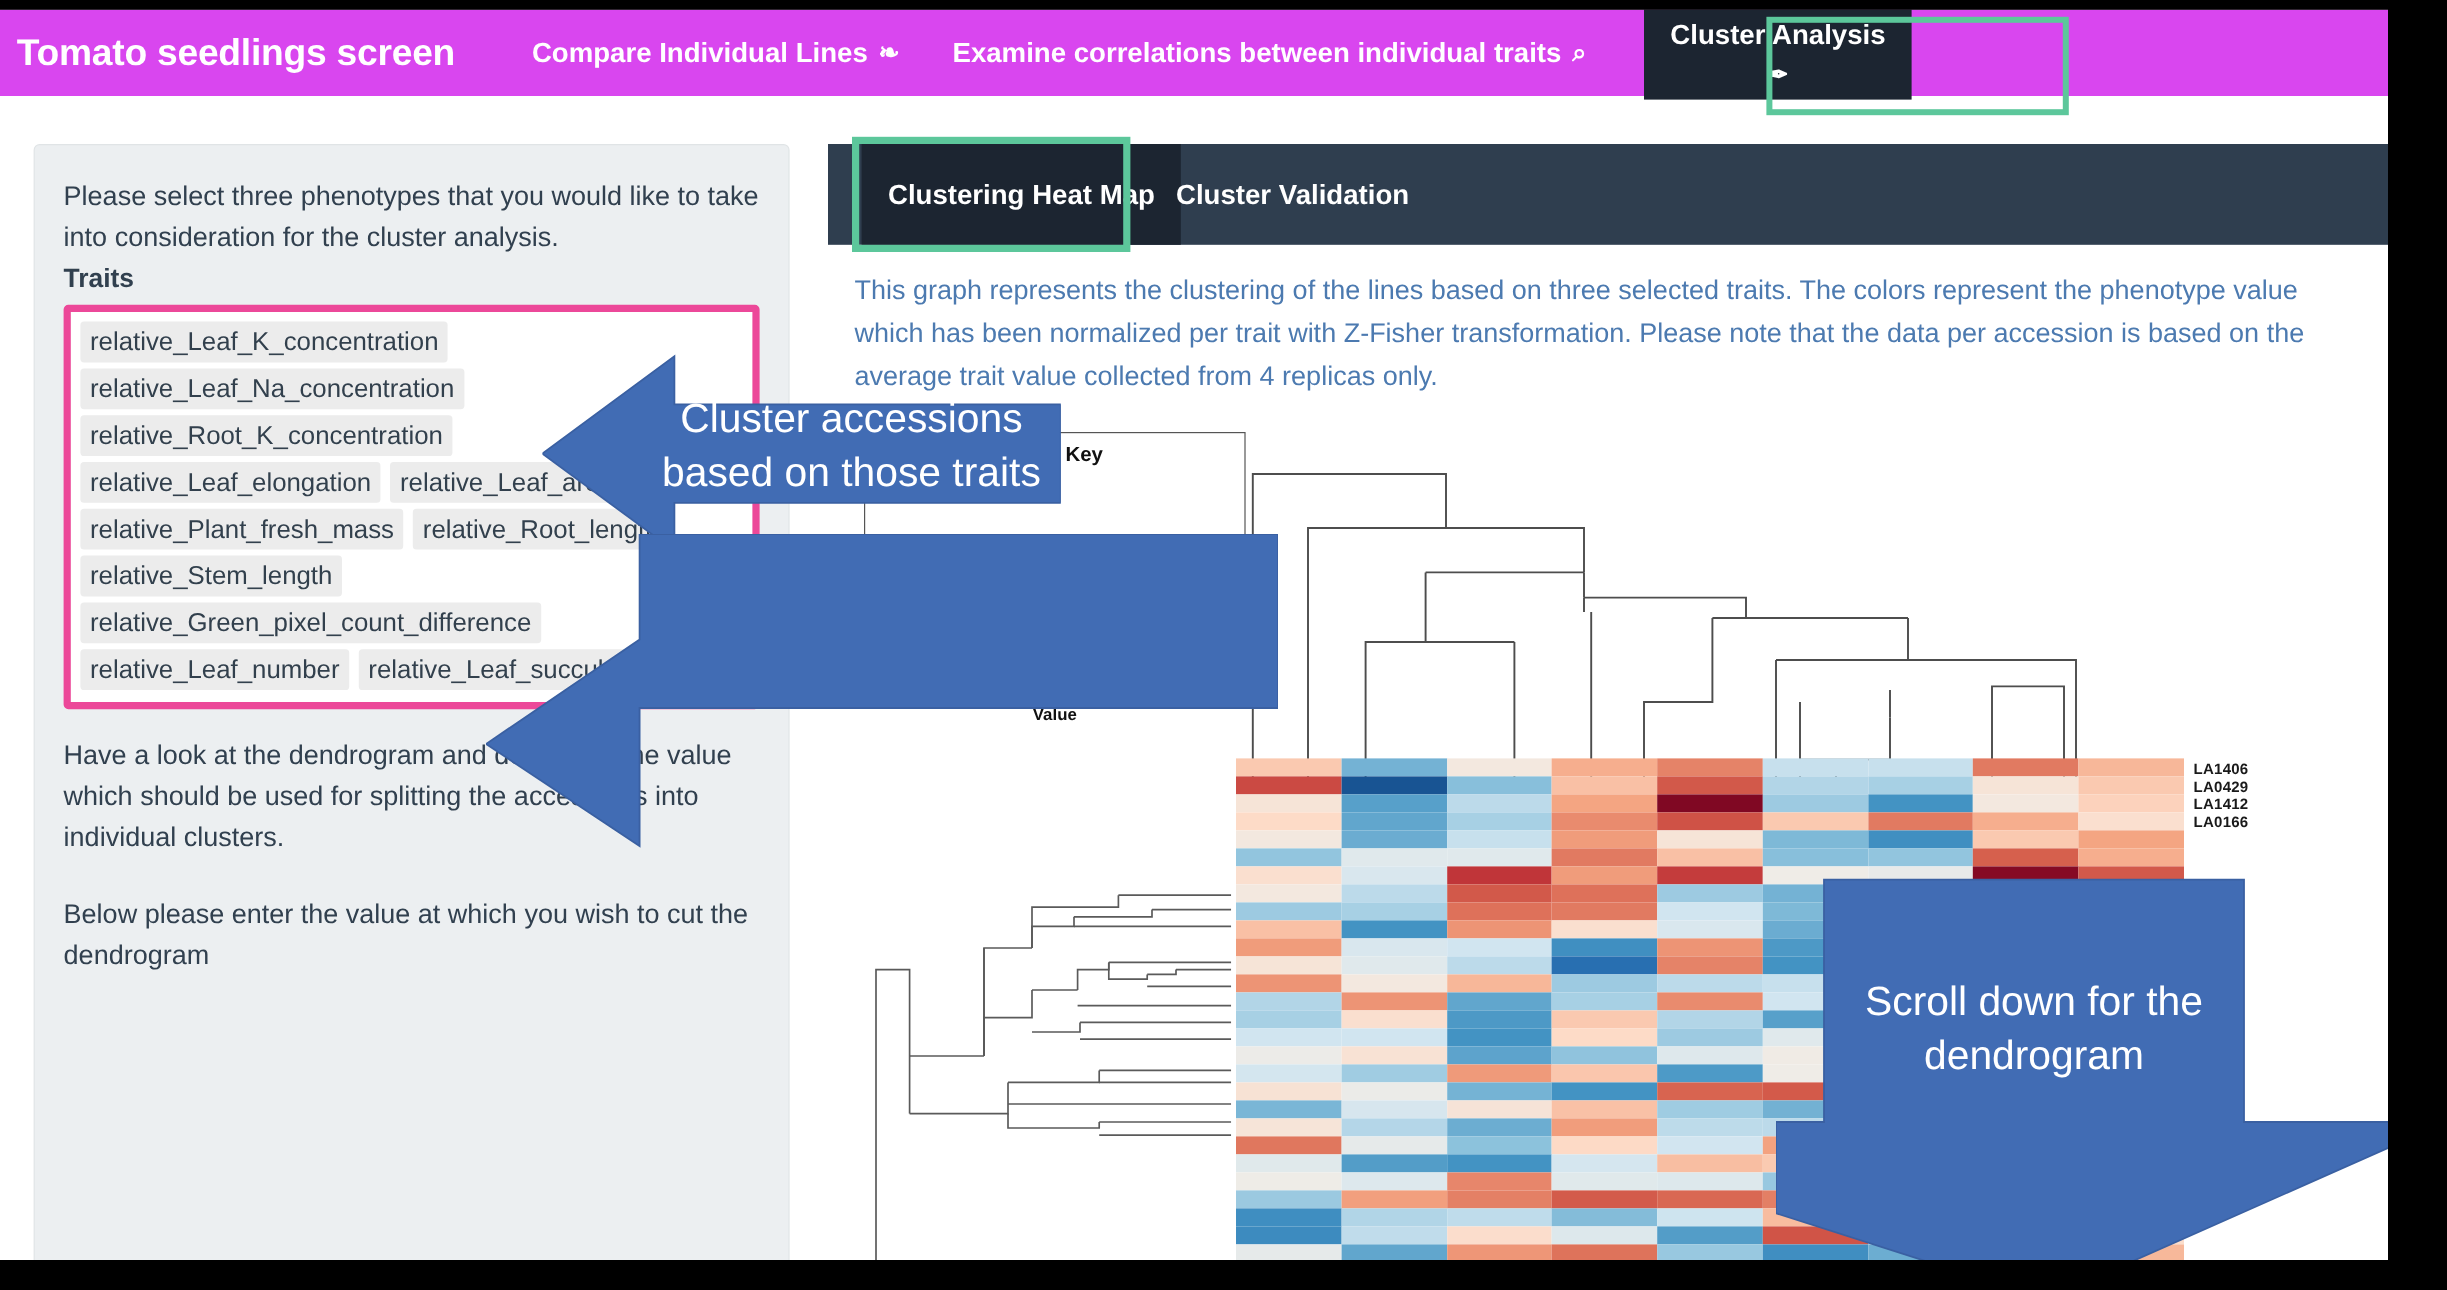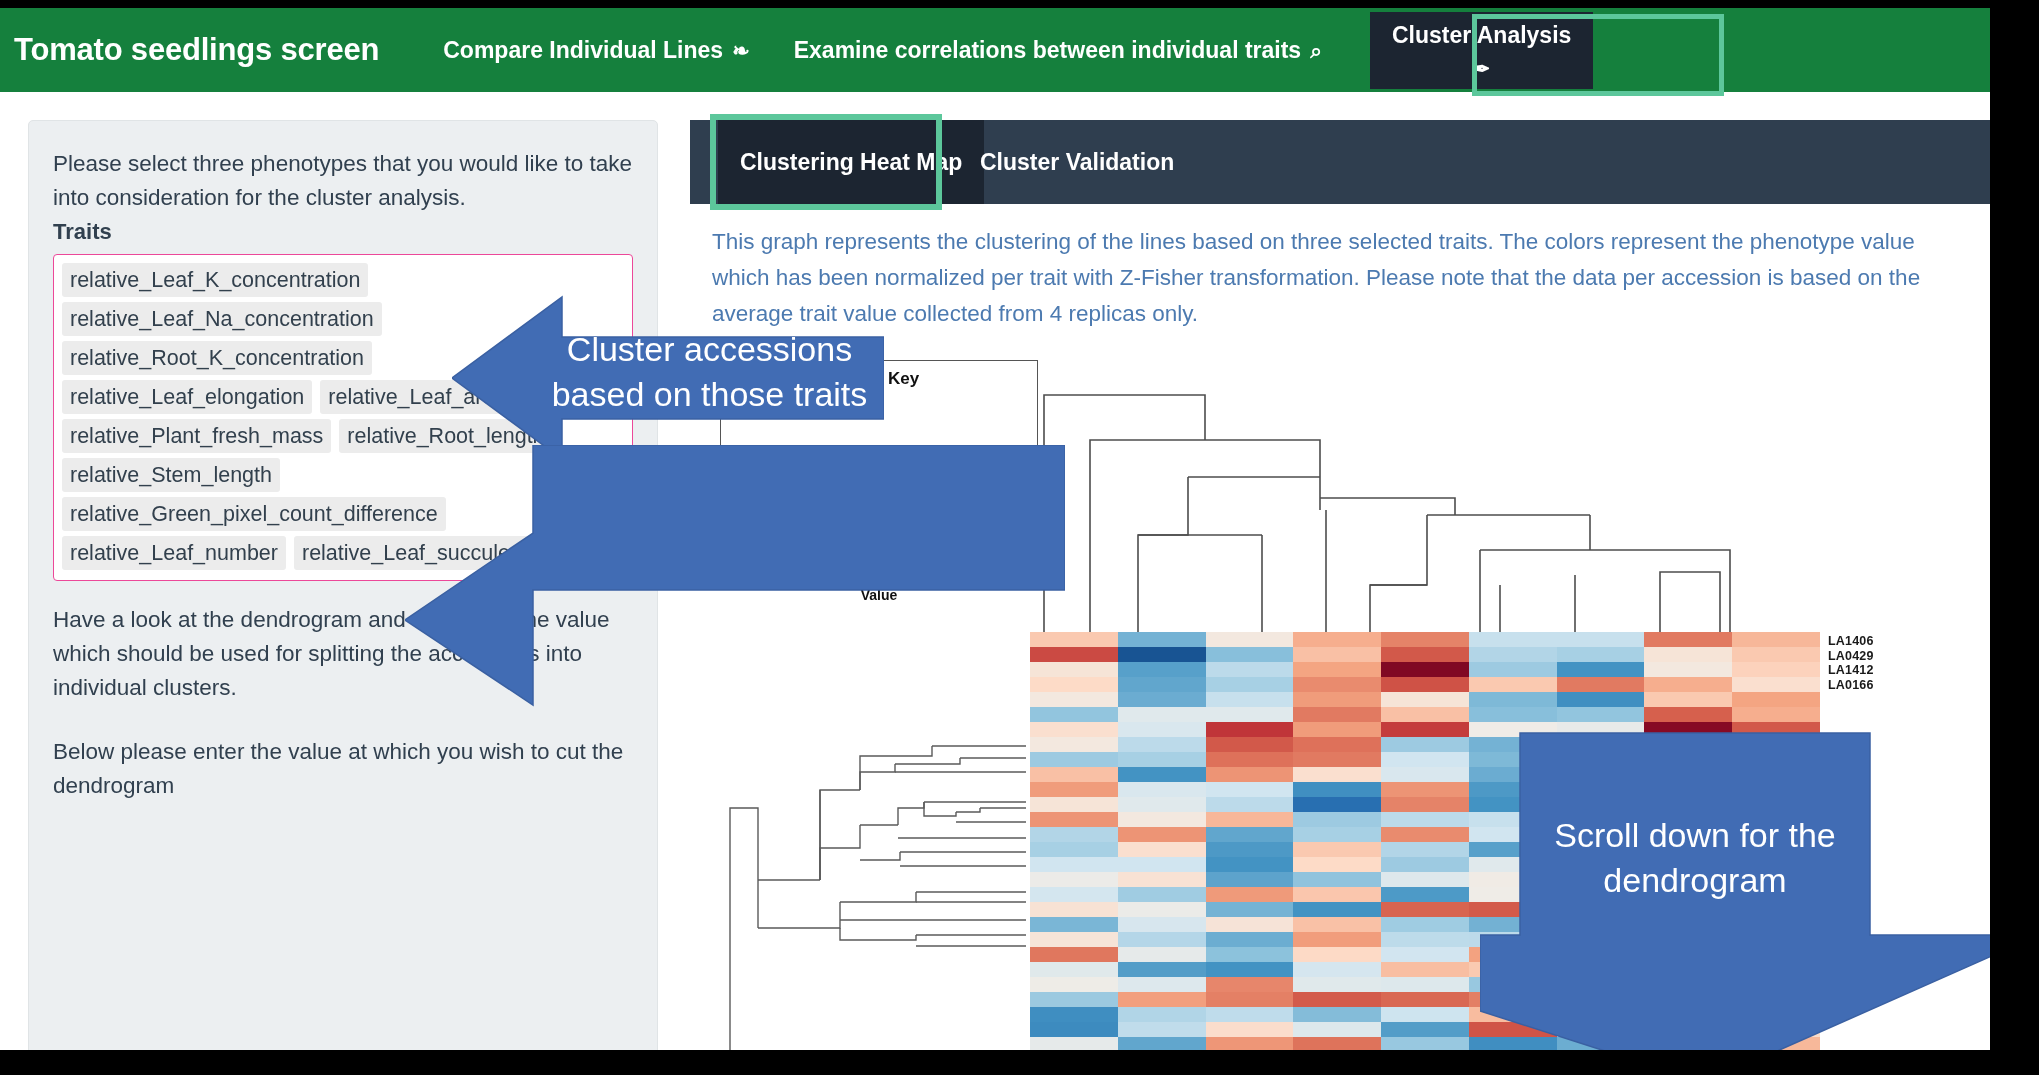--- a/index.html
+++ b/index.html
@@ -9,22 +9,22 @@
   }
   
   #slide{position:absolute;inset:0;background:#000;}
   #app{
     position:absolute;left:0px;top:8px;width:1990px;height:1042px;
     background:#ffffff;overflow:hidden;
   }
 
   
   .navbar{
-    position:absolute;left:0;top:0;width:1990px;height:84px;
-    background:#15803d;
+    position:absolute;left:0;top:0;width:1990px;height:72px;
+    background:#d946ef;
     display:flex;align-items:center;text-align:right;
   }
   .brand{
     color:#ffffff;font-size:31px;font-weight:bold;letter-spacing:-0.2px;
     margin-left:14px;margin-right:42px;white-space:nowrap;
   }
   .navitem{
     color:#ffffff;font-size:23px;font-weight:bold;white-space:nowrap;
     padding:10px 22px;display:flex;align-items:center;gap:9px;
     text-decoration:none;
@@ -46,21 +46,21 @@
   .sidebar{
     position:absolute;left:28px;top:20px;width:630px;height:940px;
     background:#eceff1;border:1px solid #e0e4e6;border-radius:5px;
     box-sizing:border-box;padding:26px 24px 10px 24px;
   }
   .sb-par{
     color:#31404f;font-size:22.5px;line-height:34px;margin:0 0 30px 0;
   }
   .sb-label{color:#31404f;font-size:22px;font-weight:bold;margin:0 0 9px 0;}
   .trait-box{
-    background:#ffffff;border:1px solid #ec4899;border-radius:4px;
+    background:#ffffff;border:6px solid #ec4899;border-radius:4px;
     padding:8px 8px 10px 8px;margin-bottom:22px;
   }
   .traits{display:flex;flex-wrap:wrap;gap:5px 8px;}
   .trait{
     background:#ececec;color:#32404d;font-size:21.5px;line-height:30px;
     padding:2px 8px;border-radius:3px;white-space:nowrap;
   }
   .checkrow{display:flex;align-items:center;gap:12px;margin:4px 0 34px 2px;}
   .cbox{
     width:17px;height:17px;border:1px solid #9aa4ac;background:#fff;border-radius:3px;

